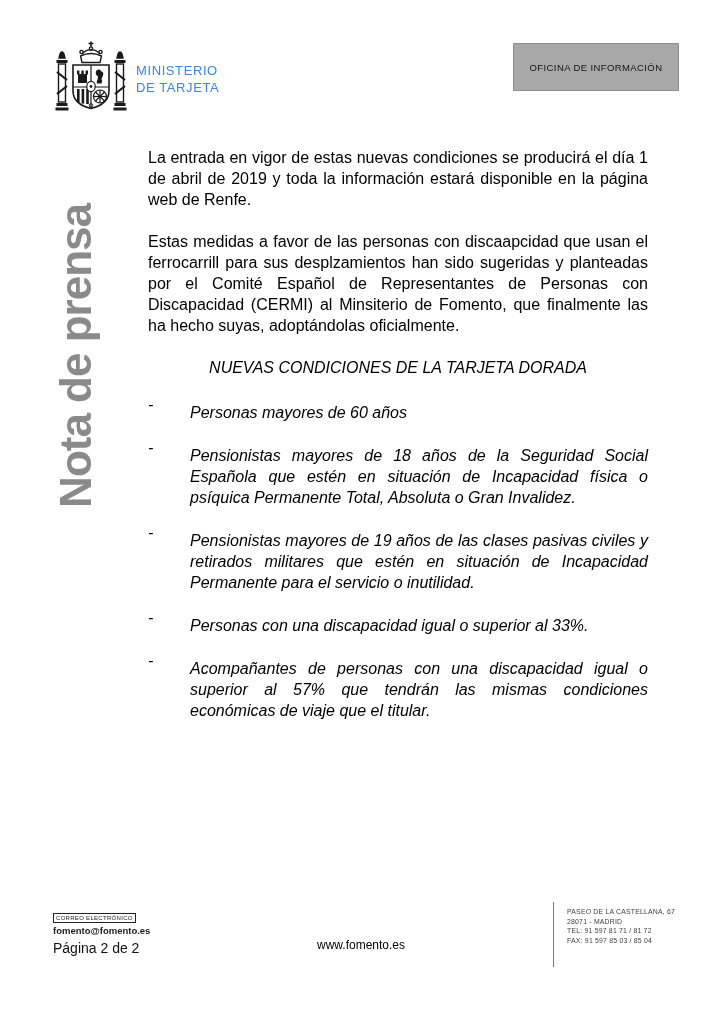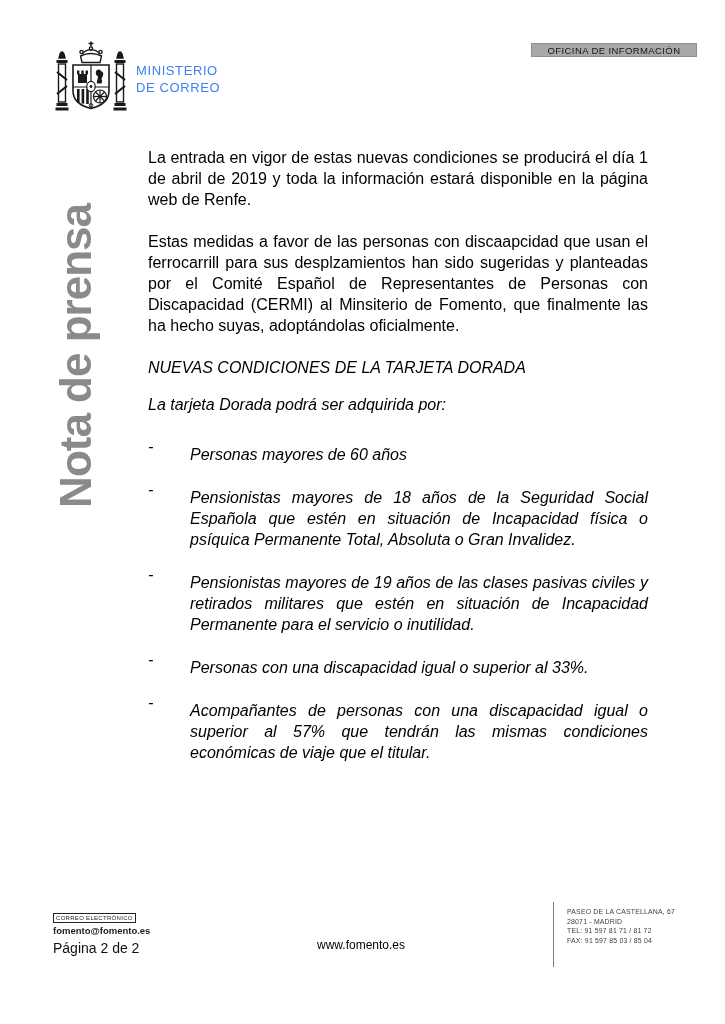--- a/index.html
+++ b/index.html
@@ -27,24 +27,24 @@
     position: absolute;
     left: 136px;
     top: 62px;
     font-size: 13px;
     line-height: 17px;
     letter-spacing: 0.6px;
     color: #3b82f6;
   }
   .office-badge {
     position: absolute;
-    left: 531px;
+    left: 513px;
     top: 43px;
     width: 166px;
-    height: 14px;
+    height: 48px;
     background: #a8a8a8;
     border: 1px solid #8f8f8f;
     box-sizing: border-box;
     display: flex;
     align-items: center;
     justify-content: center;
     font-size: 9.5px;
     letter-spacing: 0.4px;
     color: #141414;
   }
@@ -77,21 +77,21 @@
     top: 147px;
     width: 500px;
     font-size: 16px;
     line-height: 21px;
     text-align: justify;
   }
   .content p { margin: 0 0 21px 0; }
   .heading {
     font-style: italic;
     margin: 0 0 16px 0 !important;
-    text-align: left;
+    text-align: center;
   }
   .italic { font-style: italic; }
   .li {
     display: flex;
     font-style: italic;
     margin-bottom: 14px;
   }
   .dash {
     flex: 0 0 42px;
   }
@@ -204,35 +204,34 @@
         <line x1="41.5" y1="52" x2="50.5" y2="61"></line>
         <line x1="50.5" y1="52" x2="41.5" y2="61"></line>
       </g>
       <circle cx="37" cy="65.5" r="1.8" fill="none" stroke="#1a1a1a" stroke-width="1"></circle>
       <ellipse cx="37" cy="46.5" rx="4.2" ry="5.2" fill="#ffffff" stroke="#1a1a1a" stroke-width="1.2"></ellipse>
       <circle cx="37" cy="46.5" r="1.4" fill="#1a1a1a"></circle>
     </svg>
 
     <div class="ministry">
       <div>MINISTERIO</div>
-      <div>DE CORREO</div>
+      <div>DE TARJETA</div>
     </div>
 
     <div class="office-badge">OFICINA DE INFORMACIÓN</div>
   </div>
 
   <div class="sidebar">
     <span class="vtext">Nota de prensa</span>
   </div>
 
   <div class="content">
     <p>La entrada en vigor de estas nuevas condiciones se producirá el día 1 de abril de 2019 y toda la información estará disponible en la página web de Renfe.</p>
     <p>Estas medidas a favor de las personas con discaapcidad que usan el ferrocarrill para sus desplzamientos han sido sugeridas y planteadas por el Comité Español de Representantes de Personas con Discapacidad (CERMI) al Minsiterio de Fomento, que finalmente las ha hecho suyas, adoptándolas oficialmente.</p>
     <p class="heading">NUEVAS CONDICIONES DE LA TARJETA DORADA</p>
-    <p class="italic">La tarjeta Dorada podrá ser adquirida por:</p>
 
     <div>
       <div class="li">
         <span class="dash">-</span>
         <span class="litext">Personas mayores de 60 años</span>
       </div>
       <div class="li">
         <span class="dash">-</span>
         <span class="litext">Pensionistas mayores de 18 años de la Seguridad Social Española que estén en situación de Incapacidad física o psíquica Permanente Total, Absoluta o Gran Invalidez.</span>
       </div>

